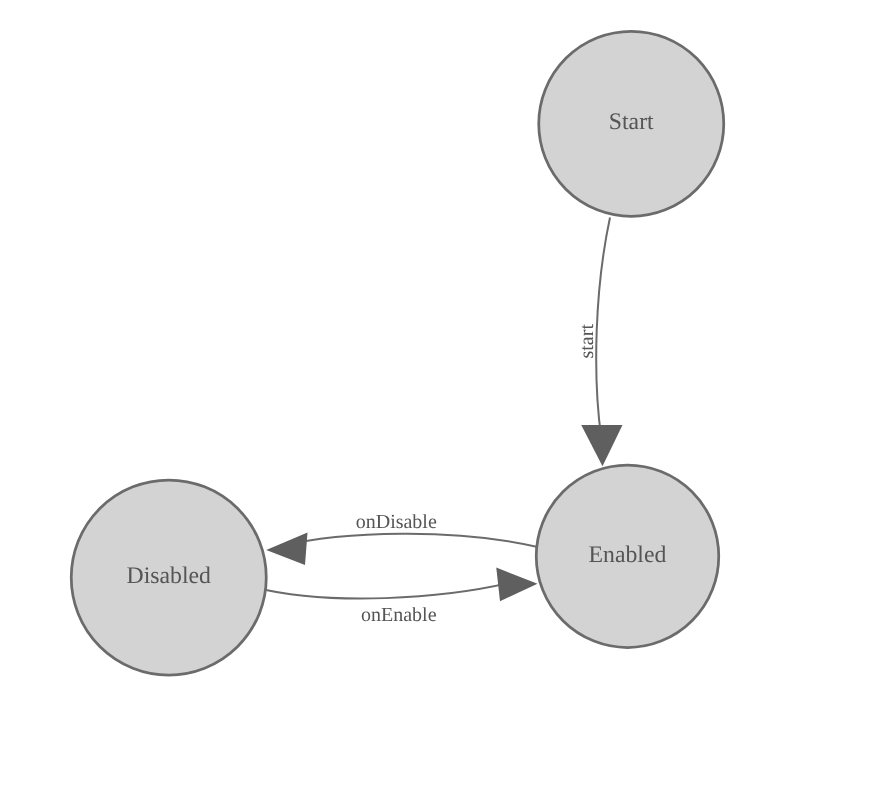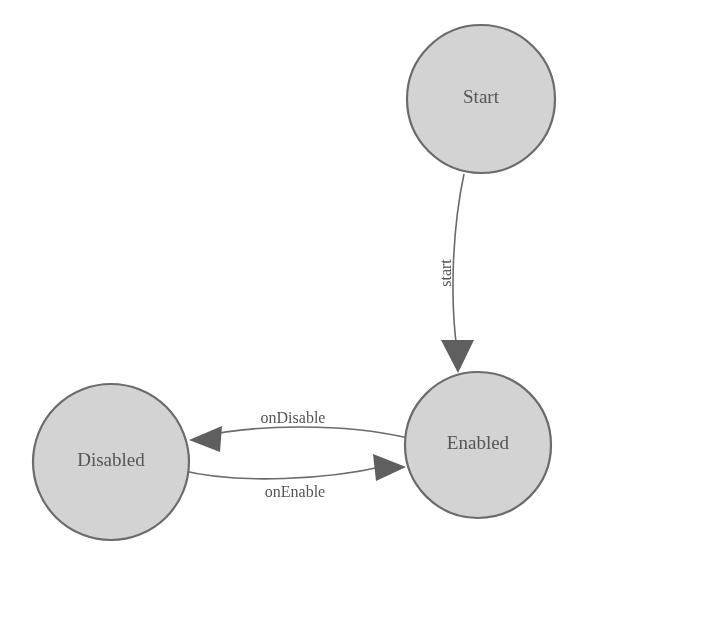--- a/index.html
+++ b/index.html
@@ -10,20 +10,21 @@
   }
   body {
     font-family: "Liberation Serif", "DejaVu Serif", serif;
   }
   #canvas-wrap {
     position: relative;
     width: 640px;
     height: 633px;
     background: #ffffff;
     overflow: hidden;
+    margin-left: 24px;
   }
   #diagram-svg {
     position: absolute;
     top: 0;
     left: 0;
     width: 702px;
     height: 633px;
     display: block;
   }
   .state-node-circle {

